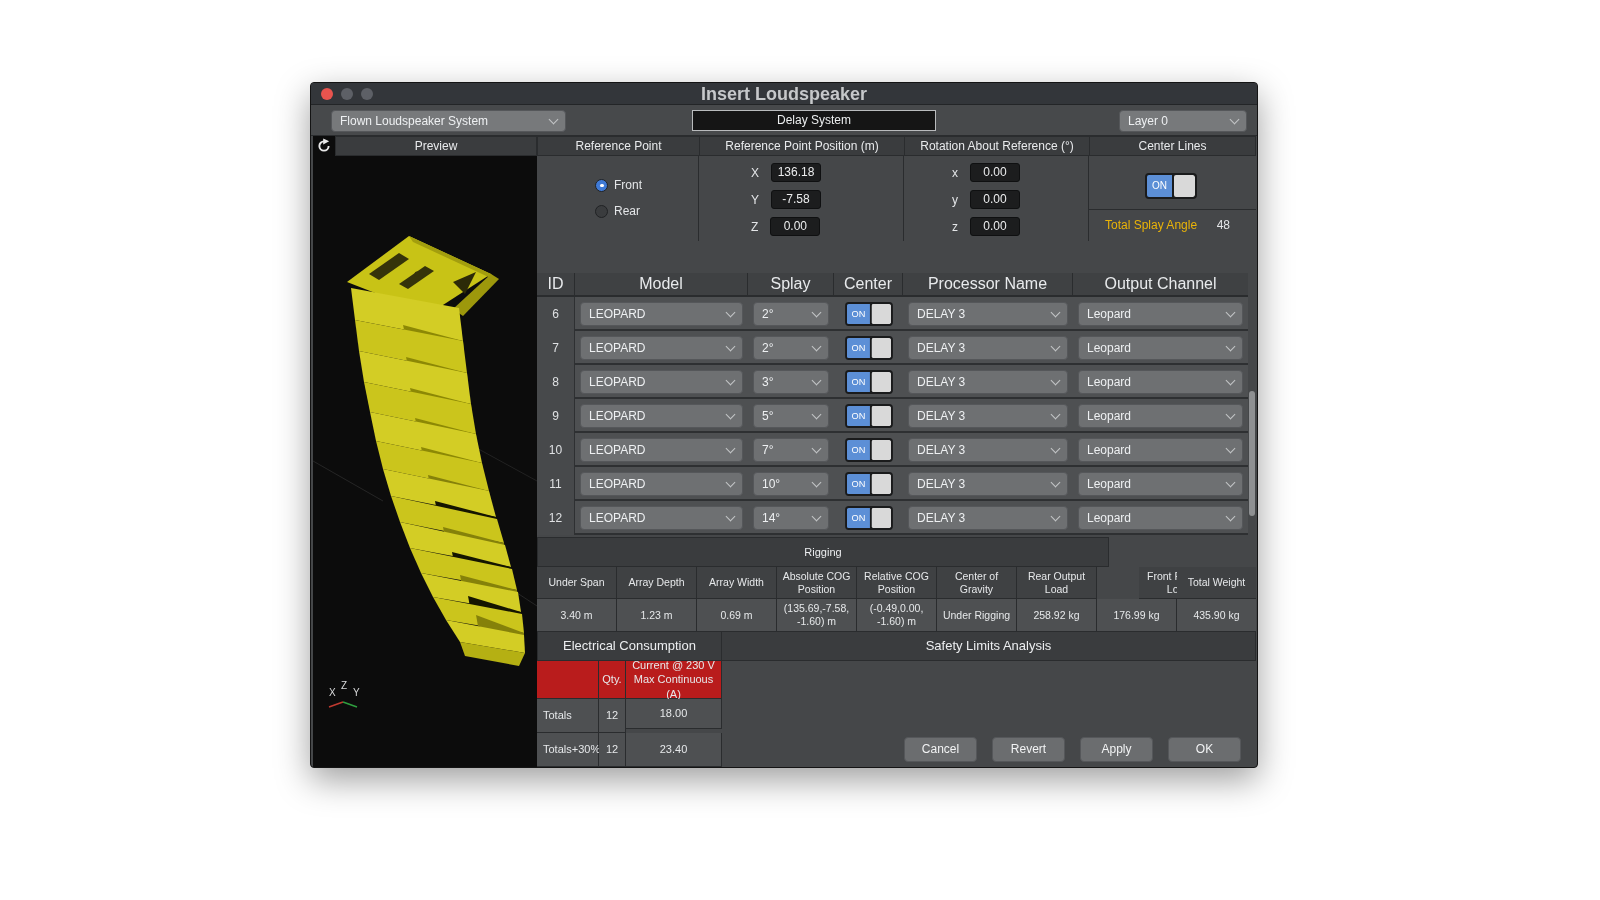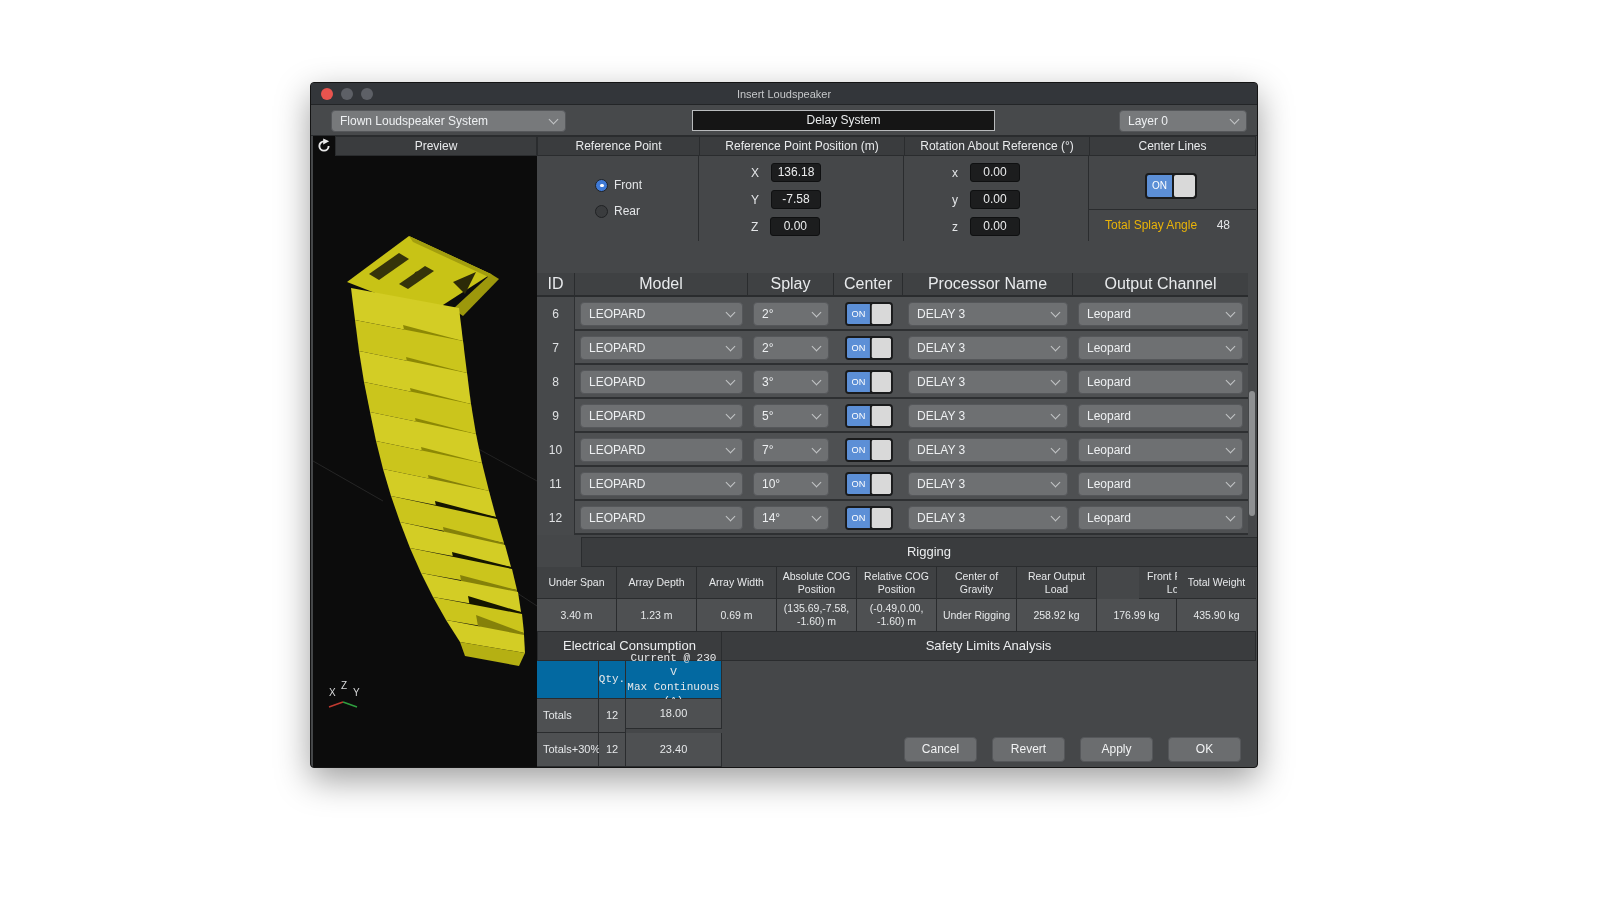--- a/index.html
+++ b/index.html
@@ -11,29 +11,29 @@
     box-shadow:0 12px 34px rgba(0,0,0,0.38);
     overflow:hidden;
   }
 
   
   .titlebar { position:absolute; left:0; top:0; width:100%; height:22px; background:#33363a; border-bottom:1px solid #232527; }
   .traffic { position:absolute; top:5px; width:12px; height:12px; border-radius:50%; }
   .t-close { left:10px; background:#e8544e; }
   .t-min   { left:30px; background:#5d6066; }
   .t-max   { left:50px; background:#5d6066; }
-  .win-title { position:absolute; left:0; top:0; width:100%; height:22px; line-height:22px; text-align:center; color:#c6c8ca; font-size:11px; }
+  .win-title { position:absolute; left:0; top:0; width:100%; height:22px; line-height:22px; text-align:center; color:#c6c8ca; font-size:18px;font-weight:bold; }
 
   
   .toolbar { position:absolute; left:0; top:22px; width:100%; height:31px; background:#47494b; border-bottom:1px solid #2a2c2e; }
   .dropdown { background:#77797b; border:1px solid #55575a; border-radius:4px; color:#eef0f2; font-size:12px; display:flex; align-items:center; justify-content:space-between; padding:0 8px; }
   .chev { width:7px; height:7px; border-right:1.6px solid #c3c5c7; border-bottom:1.6px solid #c3c5c7; transform:rotate(45deg); margin-top:-3px; flex:0 0 auto; }
   .tb-dd1 { position:absolute; left:20px;  top:5px; width:235px; height:22px; }
   .tb-dd2 { position:absolute; left:808px; top:5px; width:128px; height:22px; }
-  .name-field { position:absolute; left:381px; top:5px; width:303px; height:21px; background:#151515; border:1px solid #b9bbbd; color:#eceeef; font-size:12px; text-align:center; line-height:19px; }
+  .name-field { position:absolute; left:381px; top:5px; width:244px; height:21px; background:#151515; border:1px solid #b9bbbd; color:#eceeef; font-size:12px; text-align:center; line-height:19px; }
 
   
   .preview-head { position:absolute; left:2px; top:53px; width:224px; height:20px; display:flex; }
   .rotate-box { width:22px; height:20px; background:#0c0c0c; display:flex; align-items:center; justify-content:center; }
   .preview-title { flex:1; background:#3a3c3e; border:1px solid #2a2c2e; color:#e8eaec; font-size:12px; text-align:center; line-height:18px; }
   .viewport { position:absolute; left:2px; top:73px; width:224px; height:611px; background:#0c0c0c; }
 
   
   .panel-head { position:absolute; height:20px; background:#3a3c3e; border:1px solid #2a2c2e; color:#e8eaec; font-size:12px; text-align:center; line-height:18px; }
   .ph-ref  { left:226px; top:53px; width:163px; }
@@ -77,29 +77,29 @@
   .trow { position:absolute; left:226px; width:711px; height:34px; background:#4e5052; border-bottom:2px solid #2e3032; }
   .cell { position:absolute; top:0; height:34px; display:flex; align-items:center; justify-content:center; }
   .cell-id { left:0; width:38px; color:#dfe1e3; font-size:12px; background:#47494b; border-right:1px solid #2e3032; }
   .cell-dd { padding:4px 5px; }
   .cell-dd .dropdown { width:100%; height:24px; background:#6e7072; border:1px solid #55575a; }
   .row-toggle { transform:scale(0.92); }
 
   .vscroll { position:absolute; left:938px; top:308px; width:6px; height:125px; background:#8e9092; border-radius:3px; }
 
   
-  .rig-head { position:absolute; left:226px; top:454px; width:696px; height:30px; background:#3a3c3e; border:1px solid #2a2c2e; color:#eceef0; font-size:13px; text-align:center; line-height:28px;margin-left:44px; }
+  .rig-head { position:absolute; left:226px; top:454px; width:572px; height:30px; background:#3a3c3e; border:1px solid #2a2c2e; color:#eceef0; font-size:11px; text-align:center; line-height:28px; }
   .rig-col { position:absolute; top:484px; width:80px; height:32px; background:#3f4143; border-right:1px solid #2a2c2e; border-bottom:1px solid #2a2c2e; color:#e6e8ea; font-size:10.5px; text-align:center; display:flex; align-items:center; justify-content:center; line-height:1.2; padding:0 2px; }
   .rig-val { position:absolute; top:516px; width:80px; height:32px; background:#4e5052; border-right:1px solid #2a2c2e; color:#e6e8ea; font-size:10.5px; text-align:center; display:flex; align-items:center; justify-content:center; line-height:1.2; padding:0 2px; }
 
   
   .elec-head { position:absolute; left:226px; top:548px; width:185px; height:30px; background:#3a3c3e; border:1px solid #2a2c2e; color:#eceef0; font-size:13px; text-align:center; line-height:28px; }
   .safety-head { position:absolute; left:411px; top:548px; width:534px; height:30px; background:#3a3c3e; border:1px solid #2a2c2e; border-left:none; color:#eceef0; font-size:13px; text-align:center; line-height:28px; }
   .elec-cell { position:absolute; background:#4e5052; border-right:1px solid #2a2c2e; border-bottom:1px solid #2a2c2e; color:#e6e8ea; font-size:11px; display:flex; align-items:center; justify-content:center; text-align:center; line-height:1.3; }
-  .elec-hdr { background:#0369a1;font-family:Liberation Mono, monospace; }
+  .elec-hdr { background:#b91c1c; }
   .elec-lbl { justify-content:flex-start; padding-left:6px; }
 
   .action-btn { position:absolute; top:654px; width:73px; height:25px; background:#6b6d6f; border:1px solid #55575a; border-radius:4px; color:#f2f3f4; font-size:12px; text-align:center; line-height:23px; }
   .b-cancel { left:593px; } .b-revert { left:681px; } .b-apply { left:769px; } .b-ok { left:857px; }
 </style>
 </head>
 <body>
 
 <div class="window">
 

